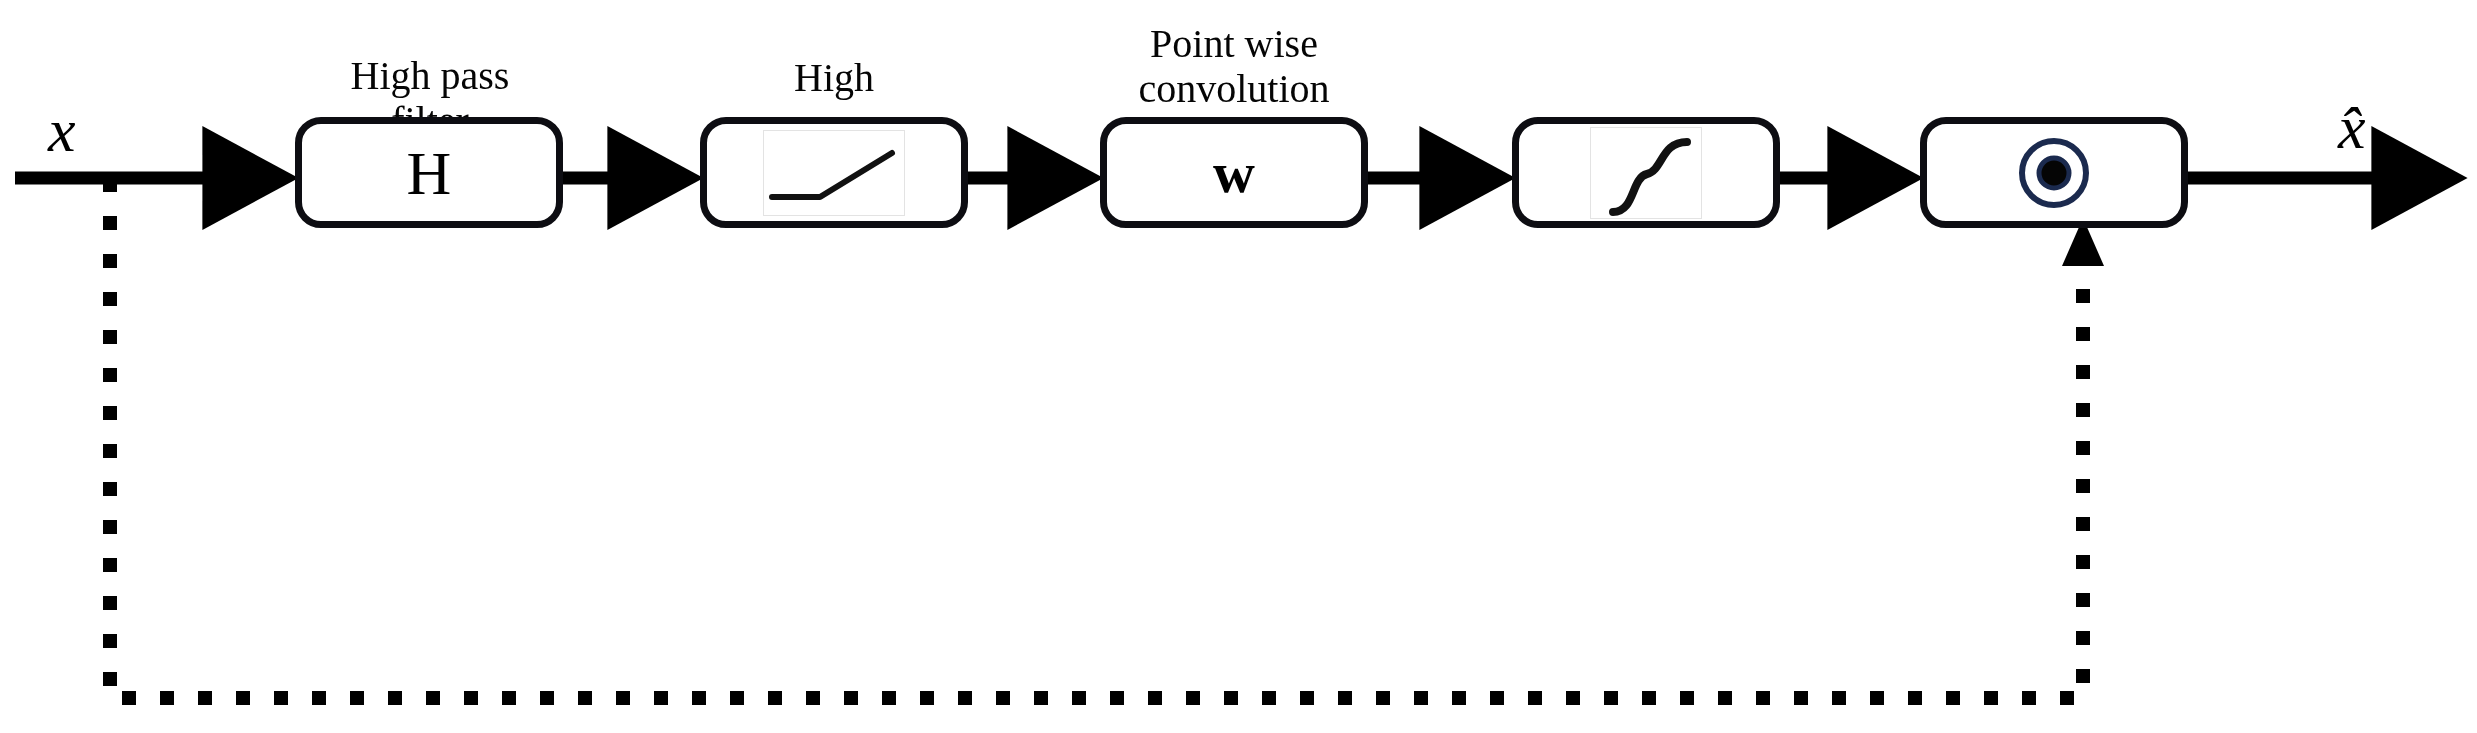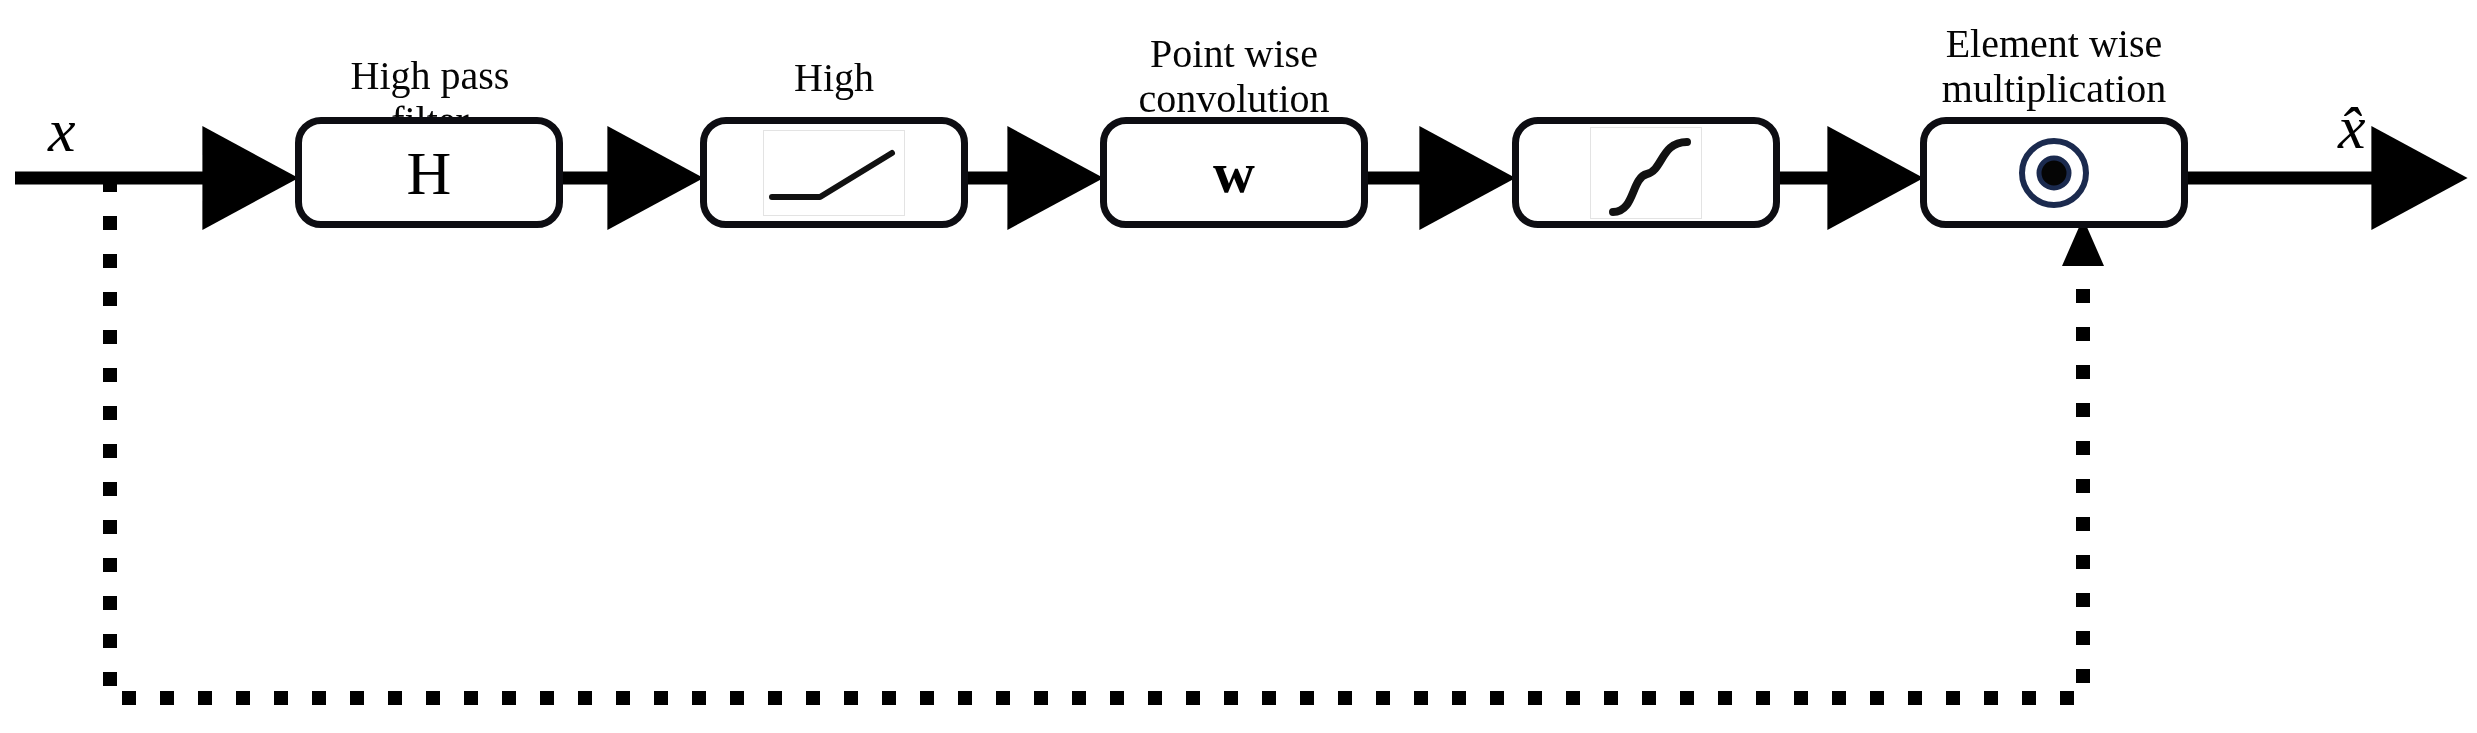--- a/index.html
+++ b/index.html
@@ -103,38 +103,36 @@
   <div class="cap" style="left:654px; top:56px; width:360px;">High</div>
 
   <div class="blk" style="left:700px; top:117px; width:268px; height:111px;">
     <div class="sig" style="position:relative;width:142px;height:86px;">
       <svg viewBox="0 0 142 86" width="142" height="86">
         <polyline points="8,66 56,66 128,22" fill="none" stroke="#111" stroke-width="6" stroke-linecap="round" stroke-linejoin="round"></polyline>
       </svg>
     </div>
   </div>
 
-  <div class="cap" style="left:1054px; top:32px; width:360px;">Point wise
+  <div class="cap" style="left:1054px; top:22px; width:360px;">Point wise
 convolution</div>
 
   <div class="blk" style="left:1100px; top:117px; width:268px; height:111px;">
     <span class="blk-glyph bold">w</span>
   </div>
 
 
   <div class="blk" style="left:1512px; top:117px; width:268px; height:111px;">
     <div class="sig" style="position:relative;width:112px;height:92px;">
       <svg viewBox="0 0 112 92" width="112" height="92">
         <path d="M22,84 C44,84 40,50 56,46 C72,42 70,14 96,14" fill="none" stroke="#111" stroke-width="8" stroke-linecap="round"></path>
       </svg>
     </div>
   </div>
 
-  <div class="cap" style="left:1874px; top:22px; width:360px;">Element wise
-multiplication</div>
 
   <div class="blk" style="left:1920px; top:117px; width:268px; height:111px;">
     <div style="position:relative;width:80px;height:80px;">
       <svg viewBox="0 0 80 80" width="80" height="80">
         <circle cx="40" cy="40" r="32" fill="none" stroke="#1b2a4e" stroke-width="6"></circle>
         <circle cx="40" cy="40" r="15" fill="#050505" stroke="#1b2a4e" stroke-width="5"></circle>
       </svg>
     </div>
   </div>
 

